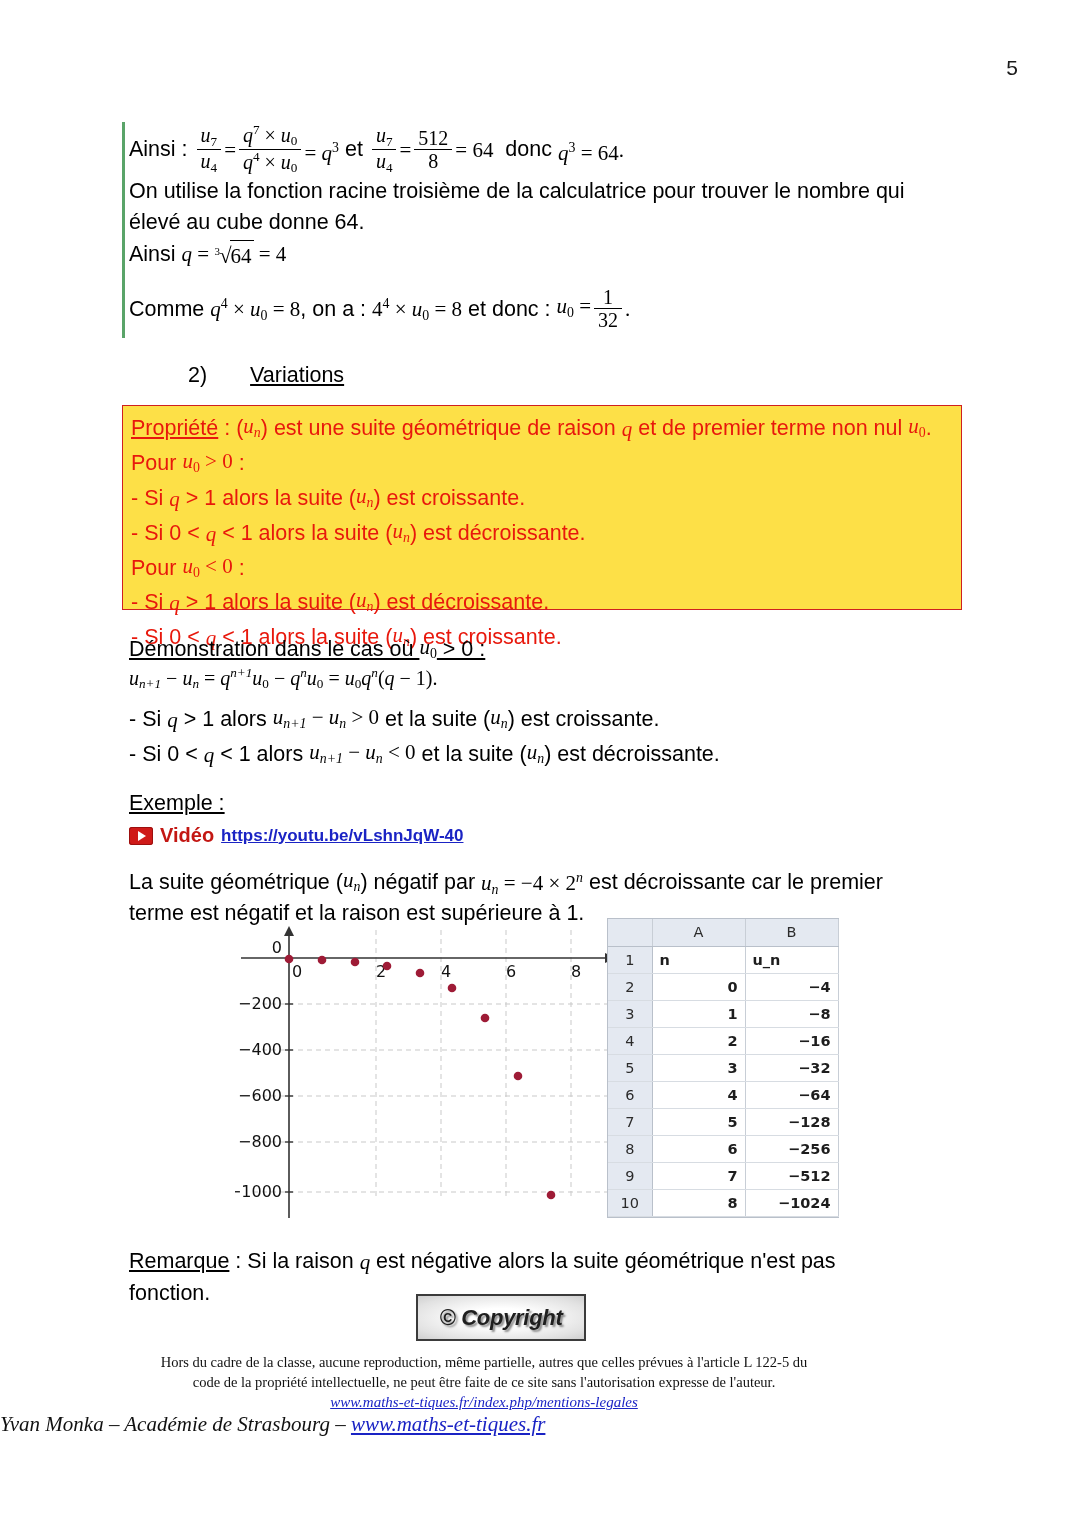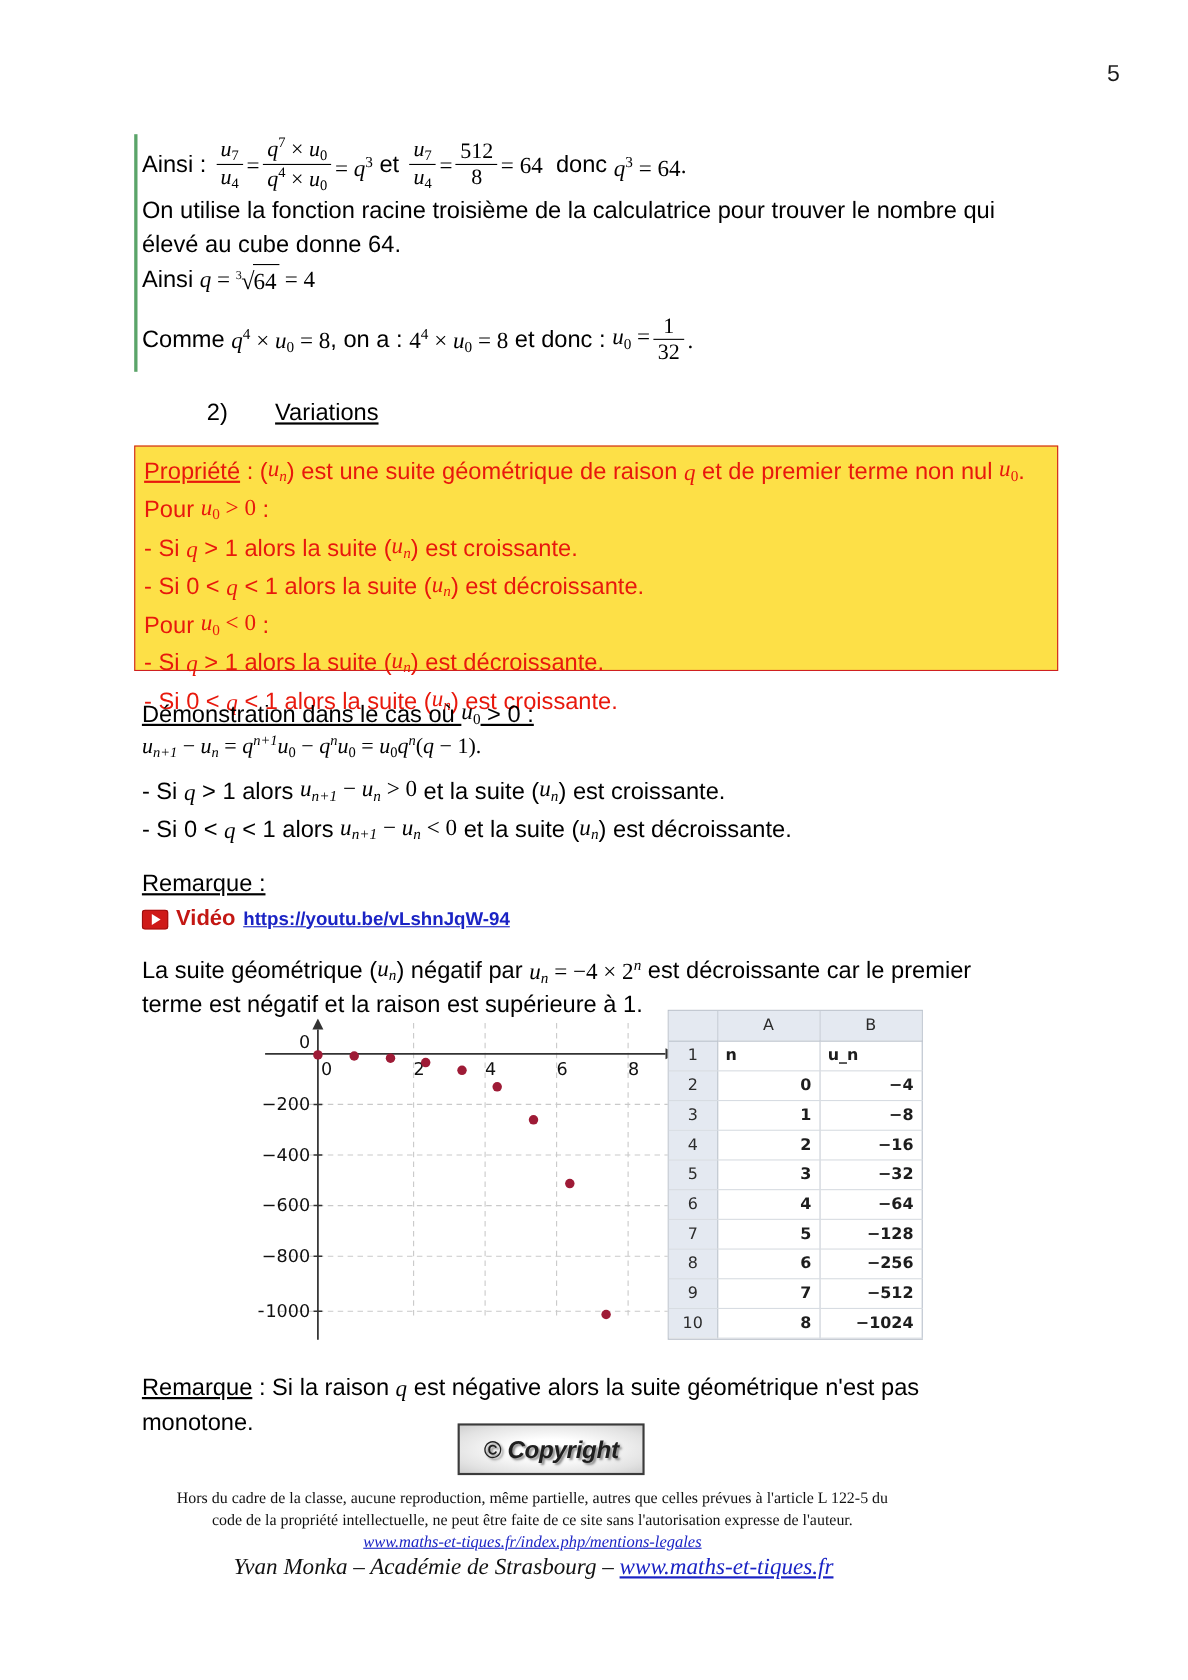--- a/index.html
+++ b/index.html
@@ -334,21 +334,21 @@
     font-style: italic;
     text-decoration: underline;
     font-size: 15px;
     cursor: pointer;
   }
   .author {
     position: absolute;
     left: 0;
     top: 1412px;
     width: 970px;
-    text-align: center;
+    text-align: left;
     font-family: "Liberation Serif", serif;
     font-style: italic;
     font-size: 21px;
     color: #111;
   }
   .author-link {
     color: #1a23c4;
     text-decoration: underline;
     font-style: italic;
     cursor: pointer;
@@ -434,29 +434,29 @@
     <div class="demo-l3 txt">
       <span>- Si </span><span class="math"><span class="mi">q</span></span><span> &gt; 1 alors </span><span class="math"><span class="mi">u</span><sub class="s">n+1</sub> − <span class="mi">u</span><sub class="s">n</sub> &gt; <span class="mn">0</span></span><span> et la suite (</span><span class="math"><span class="mi">u</span><sub class="s">n</sub></span><span>) est croissante.</span>
     </div>
 
     <div class="demo-l4 txt">
       <span>- Si 0 &lt; </span><span class="math"><span class="mi">q</span></span><span> &lt; 1 alors </span><span class="math"><span class="mi">u</span><sub class="s">n+1</sub> − <span class="mi">u</span><sub class="s">n</sub> &lt; <span class="mn">0</span></span><span> et la suite (</span><span class="math"><span class="mi">u</span><sub class="s">n</sub></span><span>) est décroissante.</span>
     </div>
   </div>
 
   <div class="exemple-title txt">
-    <span class="u">Remarque :</span>
+    <span class="u">Exemple :</span>
   </div>
 
   <div class="video-row">
     <span class="yt-icon">
         <span class="tri"></span>
       </span>
     <span class="video-label">Vidéo</span>
-    <span class="video-link">https://youtu.be/vLshnJqW-94</span>
+    <span class="video-link">https://youtu.be/vLshnJqW-40</span>
   </div>
 
   <div class="ex-body">
     <div class="ex-l1 txt">
       <span>La suite géométrique (</span><span class="math"><span class="mi">u</span><sub class="s">n</sub></span><span>) négatif par </span><span class="math"><span class="mi">u</span><sub class="s">n</sub> = −4 × 2<sup class="p">n</sup></span><span> est décroissante car le premier</span>
     </div>
     <div class="ex-l2 txt">
       <span>terme est négatif et la raison est supérieure à 1.</span>
     </div>
   </div>
@@ -591,21 +591,21 @@
           </tr>
         </tbody>
     </table>
   </div>
 
   <div class="remarque">
     <div class="rm-l1 txt">
       <span class="u">Remarque</span><span> : Si la raison </span><span class="math"><span class="mi">q</span></span><span> est négative alors la suite géométrique n'est pas</span>
     </div>
     <div class="rm-l2 txt">
-      <span>monotone.</span>
+      <span>fonction.</span>
     </div>
   </div>
 
   <div class="stamp">
     <span class="stamp-text">© Copyright</span>
   </div>
 
   <div class="legal">
     <div>Hors du cadre de la classe, aucune reproduction, même partielle, autres que celles prévues à l'article L 122-5 du</div>
     <div>code de la propriété intellectuelle, ne peut être faite de ce site sans l'autorisation expresse de l'auteur.</div>

